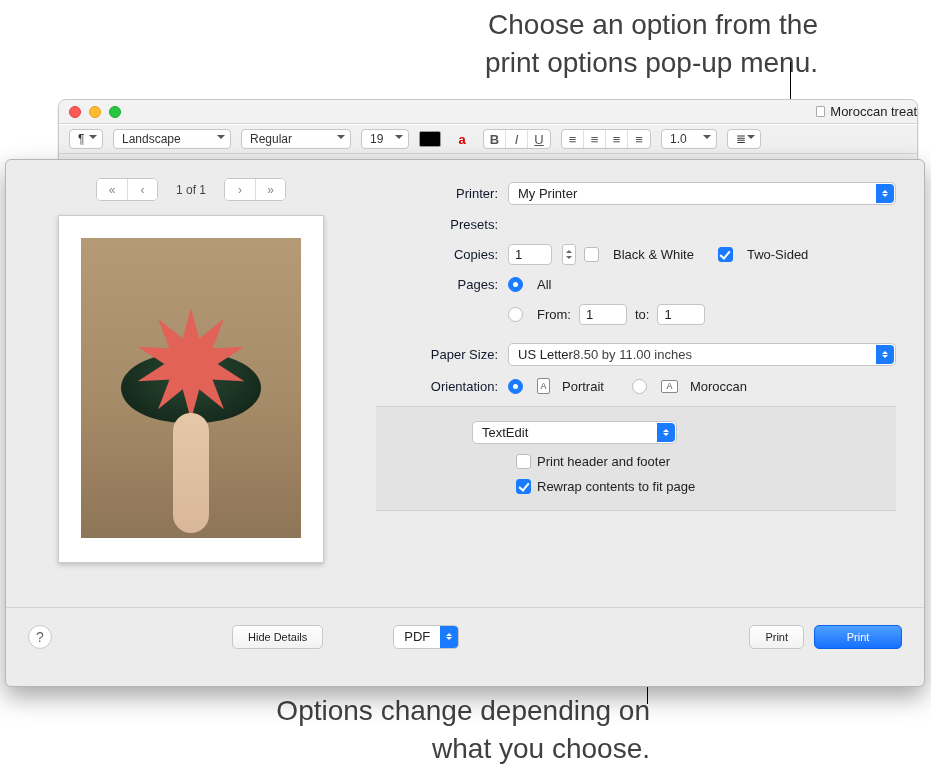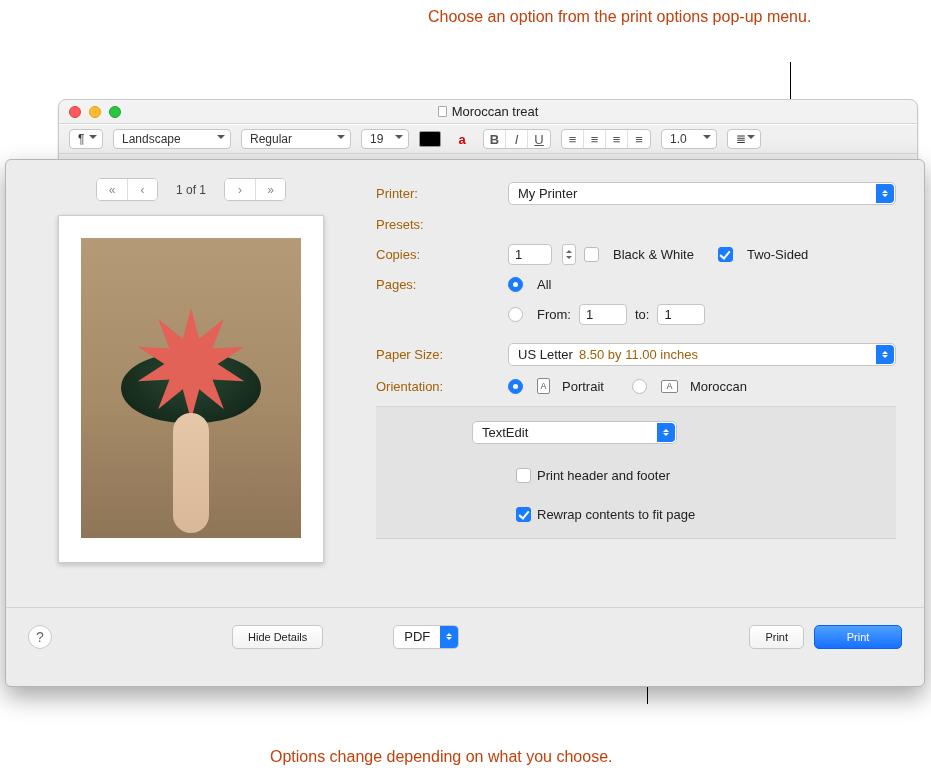--- a/index.html
+++ b/index.html
@@ -1,32 +1,32 @@
 <!DOCTYPE html>
 <html><head>
 <meta charset="utf-8">
 <style>
 *{box-sizing:border-box;margin:0;padding:0;font-family:-apple-system,Helvetica,Arial,sans-serif;font-size:13px;color:#222}
 body{width:931px;height:774px;background:#fff;position:relative;overflow:hidden}
-.callout{position:absolute;font-size:16px;color:#c2410c;text-align:left;line-height:1.35}
+.callout{position:absolute;font-size:28px;color:#404040;text-align:right;line-height:1.35}
 .callout-top{top:6px;left:428px;width:390px}
 .callout-bottom{bottom:6px;left:270px;width:380px}
 .leader{position:absolute;background:#000}
 .leader-top-v{left:790px;top:62px;width:1px;height:422px}
 .leader-top-h{left:753px;top:483px;width:37px;height:1px}
 .leader-bot-v{left:647px;top:560px;width:1px;height:144px}
 
 .win{position:absolute;left:58px;top:99px;width:860px;height:107px;background:linear-gradient(#f3f3f3,#eaeaea);border:1px solid #c9c9c9;border-radius:8px 8px 0 0;box-shadow:0 1px 2px rgba(0,0,0,.15)}
 .titlebar{height:24px;display:flex;align-items:center;position:relative;border-bottom:1px solid #d6d6d6}
 .traffic{display:flex;gap:8px;margin-left:10px}
 .traffic span{width:12px;height:12px;border-radius:50%}
 .tl-red{background:#fc5b57;border:.5px solid #e83f3a}
 .tl-yel{background:#fdbc2e;border:.5px solid #e0a021}
 .tl-grn{background:#29c73f;border:.5px solid #1fa532}
-.wintitle{position:absolute;left:0;right:0;text-align:center;color:#4a4a4a;font-size:13px}
+.wintitle{position:absolute;left:0;right:0;text-align:right;color:#4a4a4a;font-size:13px}
 .doc-ico{display:inline-block;width:9px;height:11px;background:#fff;border:1px solid #aaa;border-radius:1px;margin-right:5px;vertical-align:-1px}
 .toolbar{height:30px;display:flex;align-items:center;gap:10px;padding:0 10px;border-top:1px solid #fff;border-bottom:1px solid #d6d6d6}
 .tb-sel{height:20px;background:#fff;border:1px solid #c7c7c7;border-radius:4px;display:flex;align-items:center;padding:0 18px 0 8px;position:relative;font-size:12px;color:#333}
 .tb-sel::after{content:"";position:absolute;right:5px;top:5px;border:4px solid transparent;border-top-color:#555}
 .tb-sel.sz{width:48px}
 .tb-swatch{width:22px;height:16px;background:#000;border:1px solid #999;border-radius:2px}
 .tb-btn{width:22px;height:18px;display:flex;align-items:center;justify-content:center;color:#555;font-size:13px}
 .tb-grp{display:flex;border:1px solid #c7c7c7;border-radius:4px;background:#fff;overflow:hidden}
 .tb-grp .tb-btn{border-right:1px solid #e0e0e0}
 .tb-grp .tb-btn:last-child{border-right:none}
@@ -42,23 +42,23 @@
 .pv-count{font-size:12px;color:#444}
 .page{width:266px;height:348px;margin:0 auto;background:#fff;border:1px solid #ccc;box-shadow:0 2px 5px rgba(0,0,0,.2);padding:22px;display:flex;align-items:flex-start;justify-content:center}
 .photo{width:220px;height:300px;position:relative;overflow:hidden}
 .photo .sand{position:absolute;inset:0;background:linear-gradient(#b59a77,#a68b68 55%,#8e7557)}
 .photo .bowl{position:absolute;left:40px;top:115px;width:140px;height:70px;background:radial-gradient(ellipse at 50% 30%,#2a4a34,#0e1f14);border-radius:50%/55%}
 .photo .spike{position:absolute;width:0;height:0;border-left:15px solid transparent;border-right:15px solid transparent;border-bottom:56px solid #e26257;transform-origin:50% 100%}
 .photo .arm{position:absolute;left:92px;top:175px;width:36px;height:120px;background:linear-gradient(#e6c7a8,#d8b898);border-radius:18px}
 
 .opts{flex:1;padding:22px 28px 0 0}
 .row{display:flex;align-items:center;margin-bottom:12px}
-.lbl{width:132px;text-align:left;padding-right:10px;color:#a16207}
+.lbl{width:132px;text-align:right;padding-right:10px;color:#0f172a}
 .popup{flex:1;height:23px;background:#fff;border:1px solid #c5c5c5;border-radius:5px;display:flex;align-items:center;padding:0 26px 0 9px;position:relative}
-.popup .dim{color:#a16207;margin-left:6px}
+.popup .dim{color:#404040;}
 .pop-arrows{position:absolute;right:1px;top:1px;bottom:1px;width:18px;background:#1a7bff;border-radius:0 4px 4px 0;display:flex;flex-direction:column;align-items:center;justify-content:center;gap:1px}
 .pop-arrows::before,.pop-arrows::after{content:"";border:3px solid transparent}
 .pop-arrows::before{border-bottom-color:#fff}
 .pop-arrows::after{border-top-color:#fff}
 .num{width:44px;height:21px;border:1px solid #c5c5c5;border-radius:4px;background:#fff;padding:0 6px;display:flex;align-items:center}
 .stepper{width:14px;height:21px;margin-left:2px;display:flex;flex-direction:column;border:1px solid #c5c5c5;border-radius:3px;background:#fff}
 .stepper span{flex:1;display:flex;align-items:center;justify-content:center}
 .stepper span::before{content:"";border:3px solid transparent}
 .stepper span:first-child::before{border-bottom-color:#666}
 .stepper span:last-child::before{border-top-color:#666}
@@ -66,21 +66,21 @@
 .chk.on{background:#1a7bff;border-color:#1a7bff}
 .chk.on::after{content:"";width:4px;height:8px;border:solid #fff;border-width:0 2px 2px 0;transform:rotate(40deg);margin-top:-2px}
 .radio{width:15px;height:15px;border:1px solid #bcbcbc;border-radius:50%;background:#fff;margin-right:6px;display:inline-flex;align-items:center;justify-content:center;flex-shrink:0}
 .radio.on{background:#1a7bff;border-color:#1a7bff}
 .radio.on::after{content:"";width:5px;height:5px;background:#fff;border-radius:50%}
 .inline{display:flex;align-items:center;gap:8px}
 .txt{height:21px;border:1px solid #c5c5c5;border-radius:4px;background:#fff;padding:0 6px;display:flex;align-items:center}
 .orient-ico{display:inline-flex;width:18px;height:15px;border:1px solid #888;border-radius:2px;align-items:center;justify-content:center;font-size:9px;color:#555;margin-right:4px;background:#fff}
 .section{margin:12px 0 0 0;background:#e3e3e3;border-top:1px solid #d3d3d3;border-bottom:1px solid #d3d3d3;padding:14px 0 16px}
 .section .popup{width:205px;margin-left:96px}
-.section .chkrow{display:flex;align-items:center;margin:24px 0 0 140px}
+.section .chkrow{display:flex;align-items:center;margin:10px 0 0 140px}
 
 .footer{height:58px;border-top:1px solid #d3d3d3;display:flex;align-items:center;padding:0 22px;gap:10px}
 .help{width:24px;height:24px;border:1px solid #c7c7c7;border-radius:50%;background:#fff;display:flex;align-items:center;justify-content:center;color:#666;font-size:14px}
 .btn{height:24px;padding:0 15px;border:1px solid #c7c7c7;border-radius:5px;background:linear-gradient(#fff,#f2f2f2);cursor:pointer;font-size:11px}
 .btn.primary{background:linear-gradient(#4ea0ff,#1670ff);border-color:#0d62e8;color:#fff;font-weight:500}
 .pdf-btn{display:flex;align-items:center;height:24px;border:1px solid #c7c7c7;border-radius:5px;background:#fff;overflow:hidden}
 .pdf-btn span:first-child{padding:0 10px}
 .pdf-btn .pop-arrows{position:static;width:18px;height:100%;border-radius:0}
 .spacer{flex:1}
 </style>

